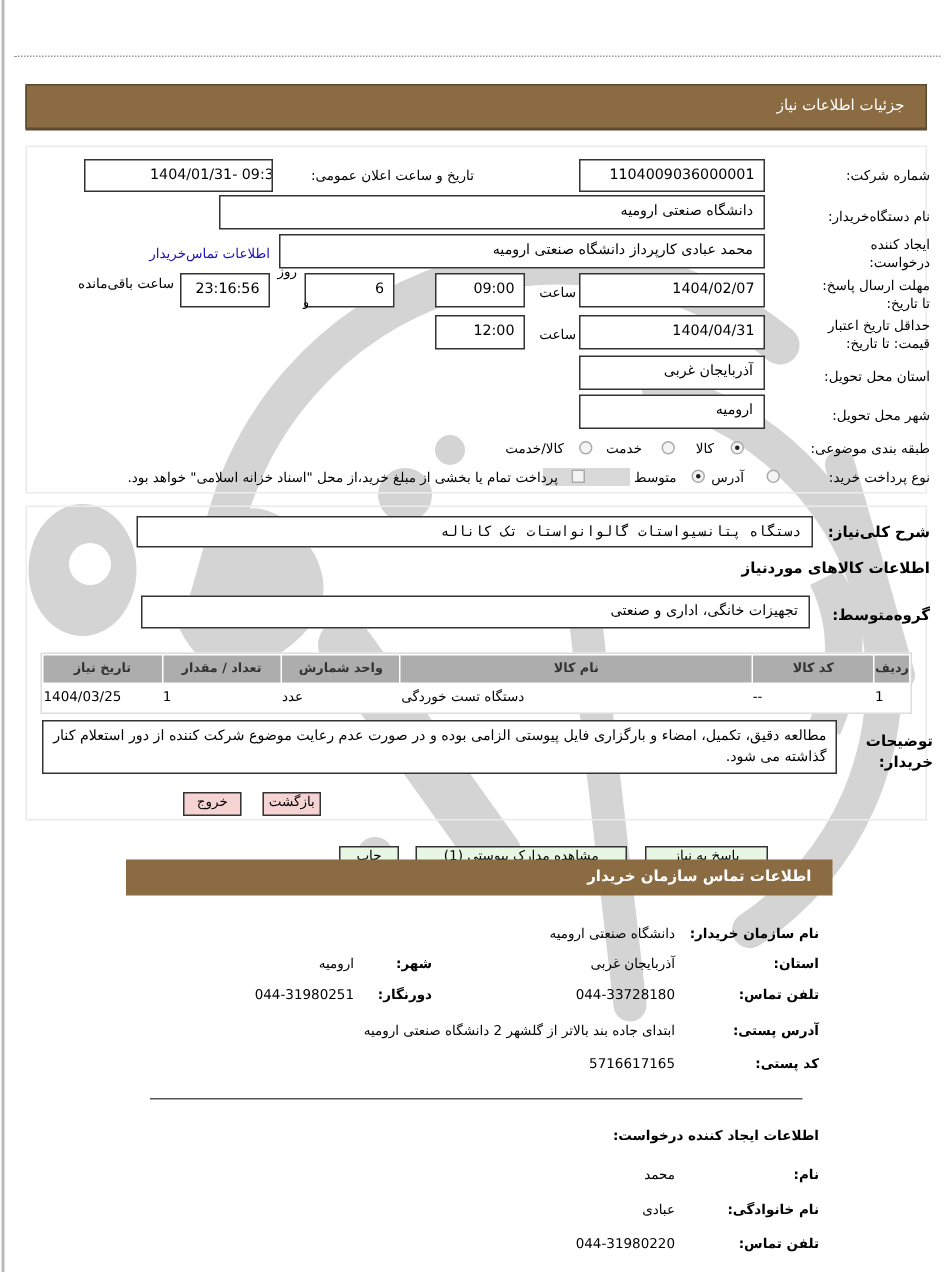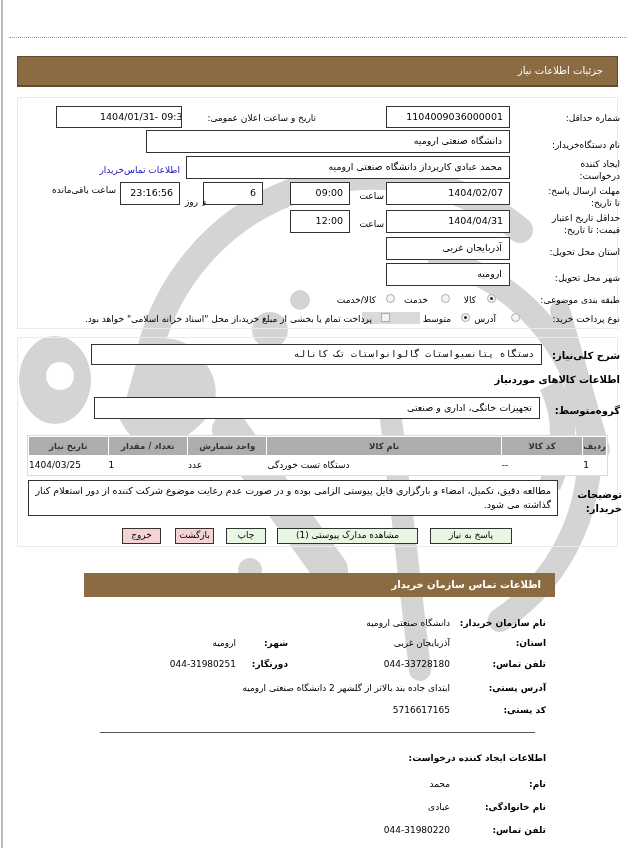--- a/index.html
+++ b/index.html
@@ -53,21 +53,21 @@
   }
   table.items th {
     background: #adadad; color: #333; font-weight: bold; height: 18px; font-size: 8.5px; margin-top: 23px;
   }
   table.items td { text-align: left; height: 18px; background: #fff; }
 
   .btn {
     position: absolute; height: 16px; border: 1px solid #333; font-size: 9px;
     line-height: 12px; text-align: center; cursor: pointer;
   }
-  .btn.green { background: #e8f6e4; }
+  .btn.green { background: #e8f6e4; margin-top: 36px; }
   .btn.pink { background: #f6d3d3; }
 
   .rule-dark { position: absolute; height: 1px; background: #555; }
 </style>
 </head>
 <body>
 
 <div class="left-rule"></div>
 <div class="dotted-rule"></div>
 
@@ -89,38 +89,38 @@
     <circle cx="250" cy="420" r="12"></circle>
   </g>
 </svg>
 
 <div class="band" style="left:17px; top:56px; width:601px; height:30px;">
   <span>جزئیات اطلاعات نیاز</span>
 </div>
 
 <div class="panel" style="left:17px; top:97px; width:601px; height:232px;"></div>
 
-<div class="lbl" style="right:14px; top:112px;">شماره حداقل:</div>
+<div class="lbl" style="right:14px; top:112px;">شماره شرکت:</div>
 <div class="box ltr" style="left:386px; top:106px; width:124px; height:22px;">1104009036000001</div>
 <div class="lbl" style="right:318px; top:112px;">تاریخ و ساعت اعلان عمومی:</div>
 <div class="box ltr" style="left:56px; top:106px; width:126px; height:22px;padding-left:43px;">1404/01/31- 09:31</div>
 
 <div class="lbl" style="right:14px; top:139px;">نام دستگاه‌خریدار:</div>
 <div class="box" style="left:146px; top:130px; width:364px; height:23px;">دانشگاه  صنعتی  ارومیه</div>
 
 <div class="lbl wrap" style="right:14px; top:158px; width:76px;">ایجاد کننده درخواست:</div>
 <div class="box" style="left:186px; top:156px; width:324px; height:23px;">محمد  عبادی  کارپرداز  دانشگاه  صنعتی  ارومیه</div>
 <div class="lbl link" style="right:454px; top:164px;">اطلاعات تماس‌خریدار</div>
 
 <div class="lbl wrap" style="right:14px; top:185px; width:78px;">مهلت ارسال پاسخ: تا تاریخ:</div>
 <div class="box ltr" style="left:386px; top:182px; width:124px; height:23px;">1404/02/07</div>
 <div class="lbl" style="right:250px; top:190px;">ساعت</div>
 <div class="box ltr" style="left:290px; top:182px; width:60px; height:23px;">09:00</div>
 <div class="box ltr" style="left:203px; top:182px; width:60px; height:23px;">6</div>
-<div class="lbl" style="right:436px; top:196px;">روز</div>
+<div class="lbl" style="right:436px; top:176px;">روز</div>
 <div class="lbl" style="right:428px; top:196px; font-size:8px;">و</div>
 <div class="box ltr" style="left:120px; top:182px; width:60px; height:23px;">23:16:56</div>
 <div class="lbl" style="right:518px; top:184px;">ساعت باقی‌مانده</div>
 
 <div class="lbl wrap" style="right:14px; top:212px; width:80px;">حداقل تاریخ اعتبار قیمت: تا تاریخ:</div>
 <div class="box ltr" style="left:386px; top:210px; width:124px; height:23px;">1404/04/31</div>
 <div class="lbl" style="right:250px; top:218px;">ساعت</div>
 <div class="box ltr" style="left:290px; top:210px; width:60px; height:23px;">12:00</div>
 
 <div class="lbl" style="right:14px; top:246px;">استان محل تحویل:</div>

